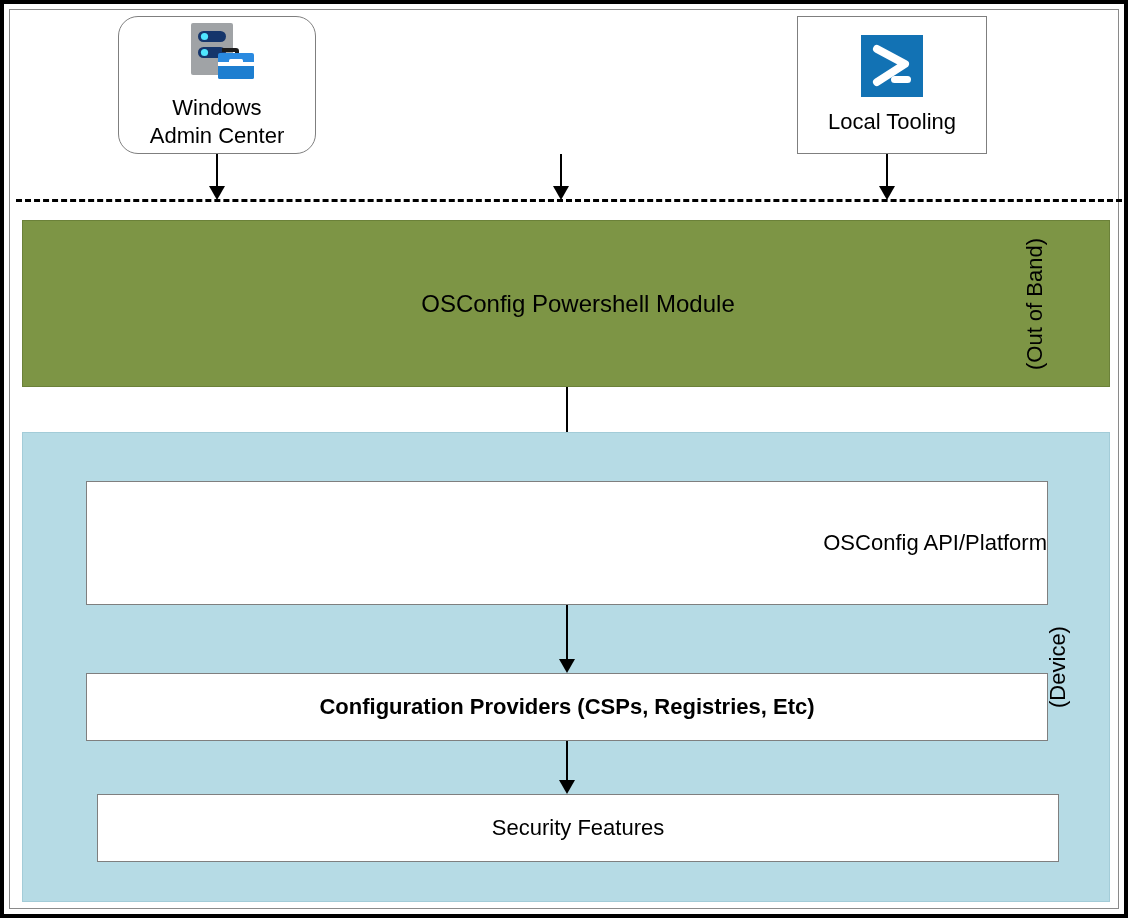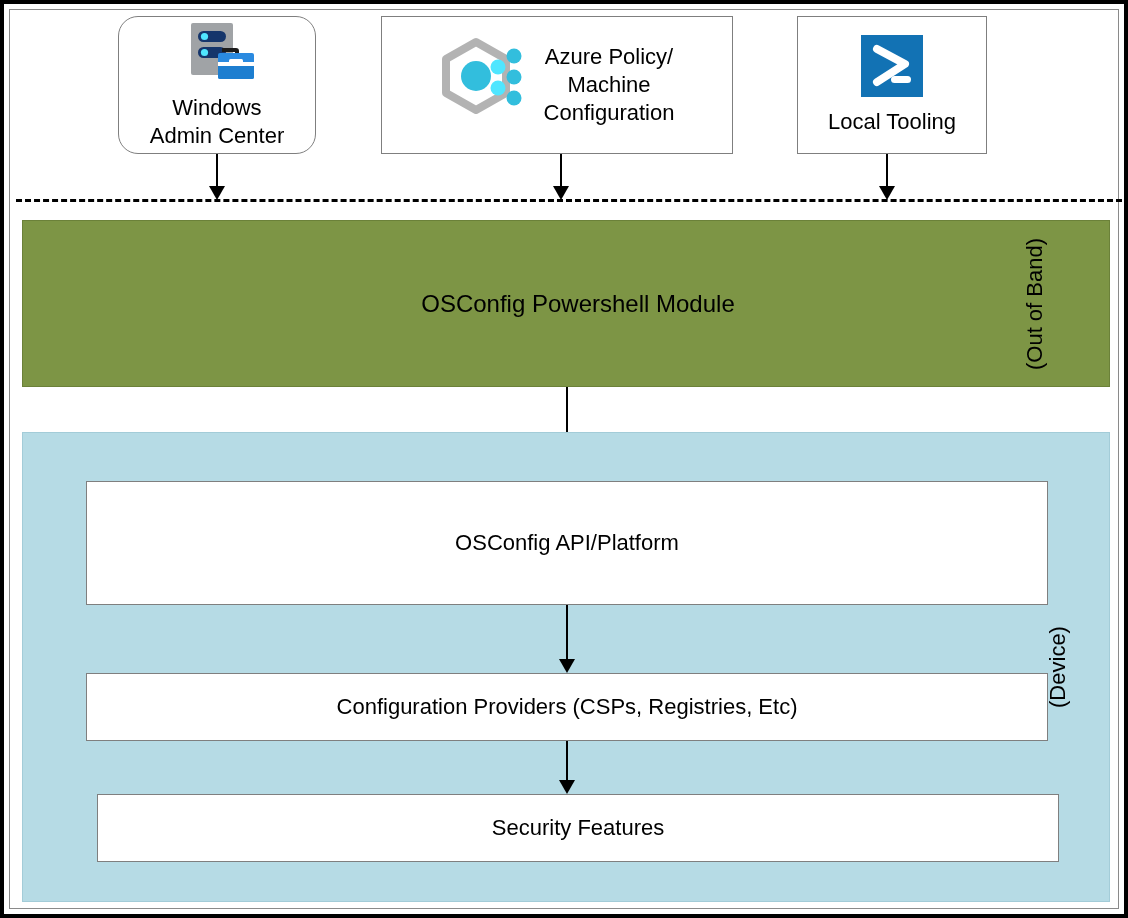--- a/index.html
+++ b/index.html
@@ -129,22 +129,22 @@
     transform: translateY(-50%) rotate(-90deg);
     transform-origin: center center;
     white-space: nowrap;
     font-size: 22px;
     color: #000000;
   }
 
   .device-box {
     font-size: 22px;
   }
-  #box-api       { left: 82px;  top: 477px; width: 962px; height: 124px; }
-  #box-providers { left: 82px;  top: 669px; width: 962px; height: 68px;  }
+  #box-api       { left: 82px;  top: 477px; width: 962px; height: 124px; justify-content: flex-end; }
+  #box-providers { left: 82px;  top: 669px; width: 962px; height: 68px; font-weight: bold;  }
   #box-security  { left: 93px;  top: 790px; width: 962px; height: 68px;  }
 
   
   .arrow {
     position: absolute;
     width: 0;
   }
   .arrow .shaft {
     position: absolute;
     left: -1px;
@@ -193,37 +193,20 @@
         <path d="M40 32h32a2 2 0 0 1 2 2v22a2 2 0 0 1-2 2H40a2 2 0 0 1-2-2V34a2 2 0 0 1 2-2z" fill="#2a8ae0"></path>
         <rect x="38" y="41" width="36" height="4" fill="#ffffff"></rect>
         <rect x="49" y="38" width="14" height="8" rx="1.5" fill="#ffffff"></rect>
         <path d="M38 45h36v11a2 2 0 0 1-2 2H40a2 2 0 0 1-2-2z" fill="#1d7ed0"></path>
       </svg>
     </span>
     <span class="wac-text">Windows
 Admin Center</span>
   </div>
 
-  <div class="node-box top-box with-side-icon" id="box-azure">
-    <span class="icon-azure">
-      <svg width="90" height="92" viewBox="0 0 90 92" xmlns="http://www.w3.org/2000/svg">
-        <path d="M36 6 L66 23 L66 57 L36 74 L6 57 L6 23 Z" fill="none" stroke="#b3b3b3" stroke-width="8" stroke-linejoin="round"></path>
-        <circle cx="36" cy="40" r="15" fill="#32bedd"></circle>
-        <circle cx="36" cy="40" r="15" fill="none" stroke="#2ab3d4" stroke-width="0"></circle>
-        <circle cx="58" cy="31" r="7.5" fill="#50e6ff"></circle>
-        <circle cx="58" cy="52" r="7.5" fill="#50e6ff"></circle>
-        <circle cx="74" cy="20" r="7.5" fill="#32bedd"></circle>
-        <circle cx="74" cy="41" r="7.5" fill="#32bedd"></circle>
-        <circle cx="74" cy="62" r="7.5" fill="#32bedd"></circle>
-      </svg>
-    </span>
-    <span class="azure-text">Azure Policy/
-Machine
-Configuration</span>
-  </div>
 
   <div class="node-box top-box with-top-icon" id="box-local">
     <span class="icon-ps">
       <svg width="62" height="62" viewBox="0 0 62 62" xmlns="http://www.w3.org/2000/svg">
         <rect x="0" y="0" width="62" height="62" fill="#1272b4"></rect>
         <path d="M16 14 L44 29 L16 47" fill="none" stroke="#ffffff" stroke-width="8" stroke-linecap="round" stroke-linejoin="round"></path>
         <rect x="30" y="41" width="20" height="7" rx="3.5" fill="#ffffff"></rect>
       </svg>
     </span>
     <span class="local-text">Local Tooling</span>

